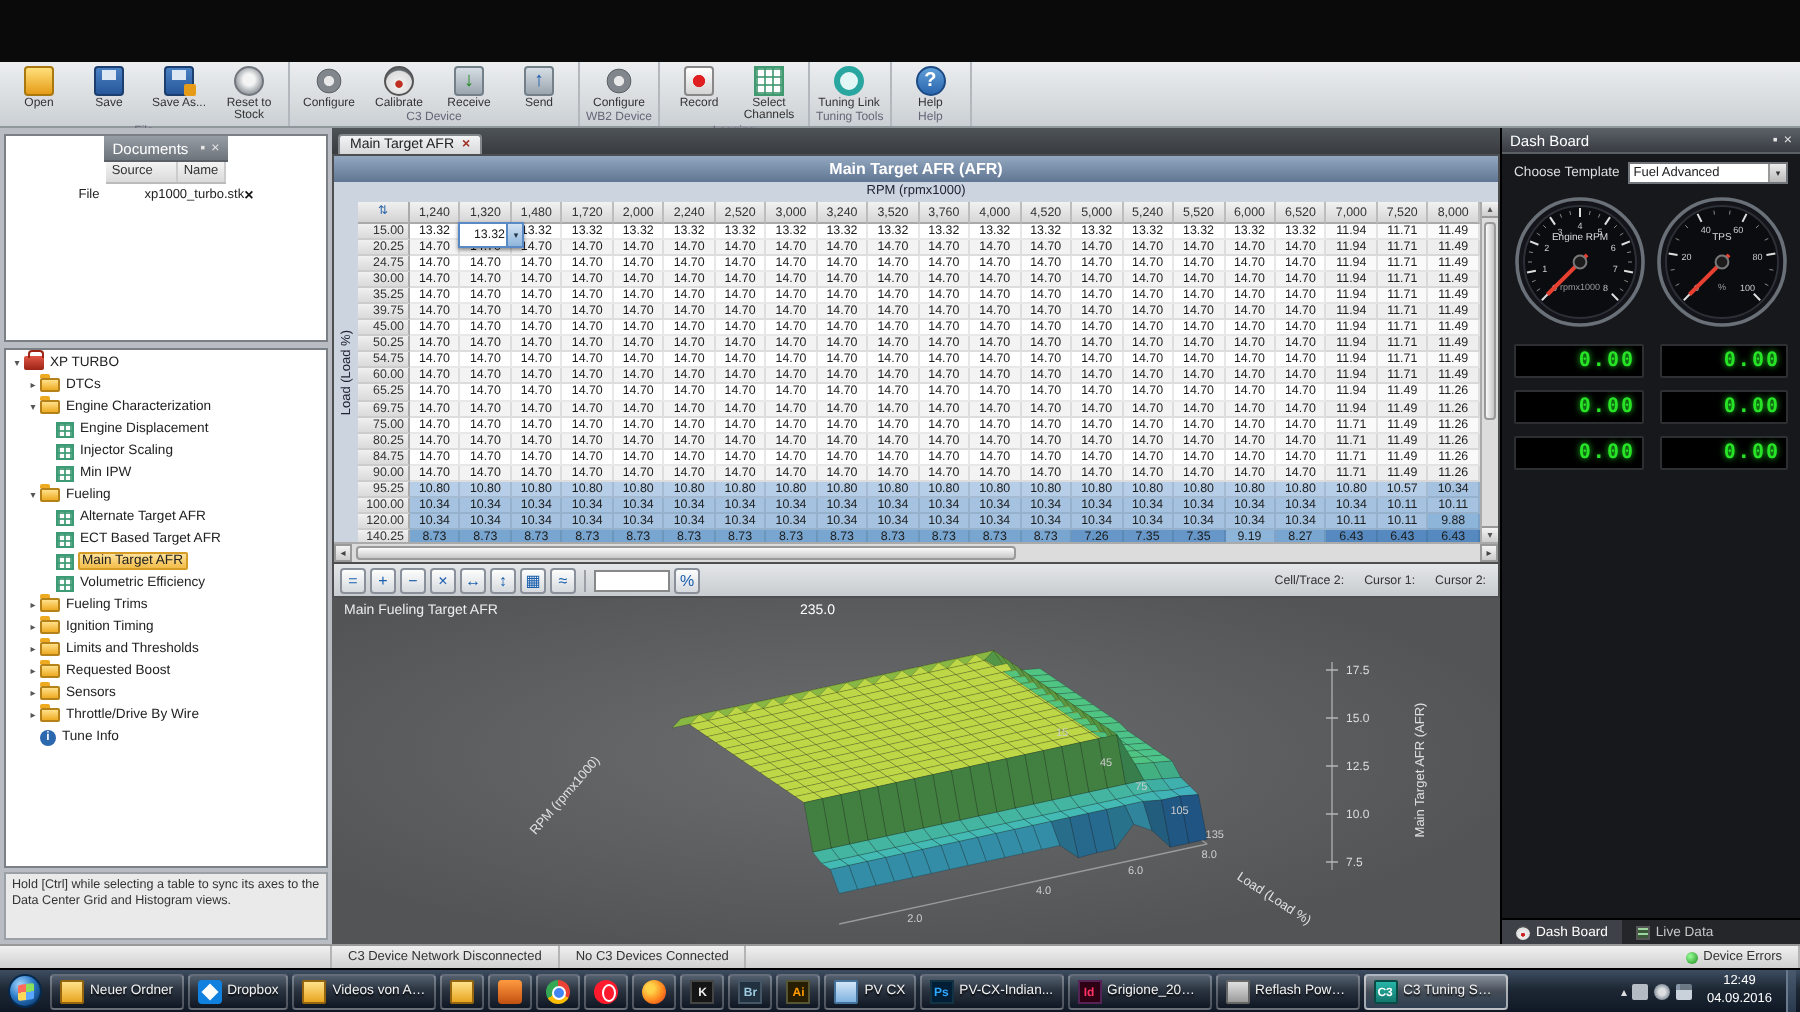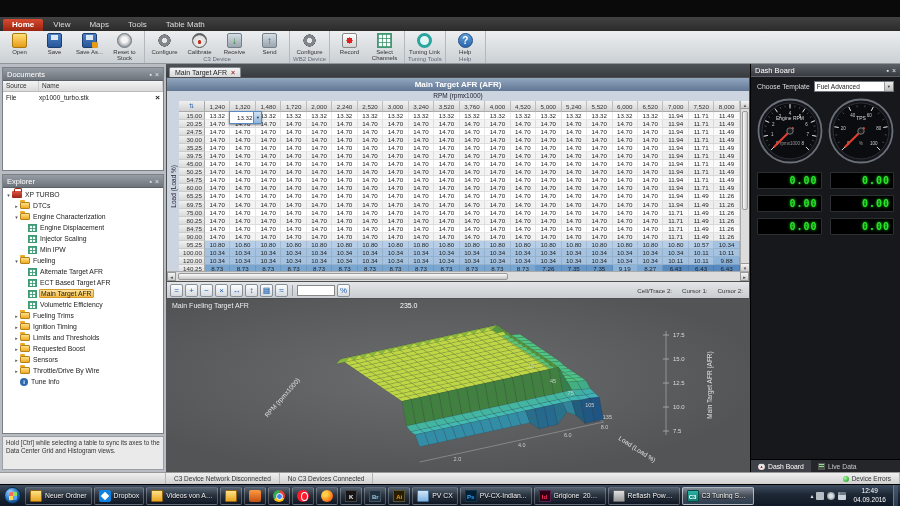--- a/index.html
+++ b/index.html
@@ -53,21 +53,21 @@
   .help-icon::after { content:'?'; position:absolute; inset:0; text-align:center; line-height:13px; color:#fff; font-size:10px; font-weight:bold; }
 
   
   .left-col { position:absolute; left:0; top:64px; width:166px; bottom:34px; background:#b9bdc3; }
   .panel-head { height:13px; background:linear-gradient(#979da5,#6e747c); display:flex; align-items:center;
     color:#fff; font-size:7.5px; padding:0 4px; gap:3px; border-bottom:1px solid #5a6066; }
   .panel-head.dark { background:linear-gradient(#5c6168,#383c42); }
   .ph-sp { flex:1; }
   .ph-ic { font-size:7px; color:#e6e6e6; line-height:1; }
   .docs-panel { position:absolute; top:3px; left:2px; right:2px; height:104px; background:#fff;
-    border:1px solid #7a8086; display:flex; flex-direction:column; }
+    border:1px solid #7a8086; display:flex; flex-direction:column;align-items:center; }
   .docs-cols { display:flex; height:11px; background:linear-gradient(#f4f4f4,#dadada); border-bottom:1px solid #bbb;
     font-size:6.5px; color:#333; }
   .docs-col { padding:1px 3px; border-right:1px solid #ccc; }
   .docs-col.src { width:36px; }
   .docs-col.nm { flex:1; }
   .docs-row { display:flex; align-items:center; height:11px; font-size:6.5px; color:#222; }
   .doc-src { width:36px; padding:0 3px; }
   .doc-close { margin-left:auto; margin-right:3px; font-size:8px; font-weight:bold; color:#111; }
   .explorer-panel { position:absolute; top:110px; left:2px; right:2px; bottom:38px; background:#fff;
     border:1px solid #7a8086; display:flex; flex-direction:column; }
@@ -217,27 +217,20 @@
   .tray-ic.vol { border-radius:50%; background:radial-gradient(circle,#fff 30%,#9aa6b0 70%); }
   .clock { text-align:center; color:#fff; font-size:6.5px; line-height:1.3; padding:0 4px; }
   .show-desktop { width:5px; height:22px; background:linear-gradient(#4a5a6e,#28384c); border-left:1px solid #6a7a8e; }
 </style>
 </head>
 <body>
 
 <div class="screen">
 
 
-  <div class="tabstrip">
-      <div class="rtab active">Home</div>
-      <div class="rtab">View</div>
-      <div class="rtab">Maps</div>
-      <div class="rtab">Tools</div>
-      <div class="rtab">Table Math</div>
-    </div>
   <div class="ribbon">
       <div class="rgroup">
         <div class="rbtns">
           <div class="rbtn">
             <div class="ricon open-folder-icon"></div>
             <div class="rlabel">Open</div>
           </div>
           <div class="rbtn">
             <div class="ricon save-icon"></div>
             <div class="rlabel">Save</div>
@@ -329,26 +322,20 @@
         <div class="docs-col nm">Name</div>
       </div>
       <div class="docs-row">
         <span class="doc-src">File</span>
         <span>xp1000_turbo.stk</span>
         <span class="doc-close">×</span>
       </div>
     </div>
 
     <div class="explorer-panel">
-      <div class="panel-head">
-        <span>Explorer</span>
-        <span class="ph-sp"></span>
-        <span class="ph-ic">▪</span>
-        <span class="ph-ic">×</span>
-      </div>
       <div class="tree">
           <div class="titem" style="padding-left: 2px;">
             <span class="texp">▾</span>
             <span class="ticon toolbox-icon"></span>
             <span class="tlabel">XP TURBO</span>
           </div>
           <div class="titem" style="padding-left: 10px;">
             <span class="texp">▸</span>
             <span class="ticon folder-icon"></span>
             <span class="tlabel">DTCs</span>

